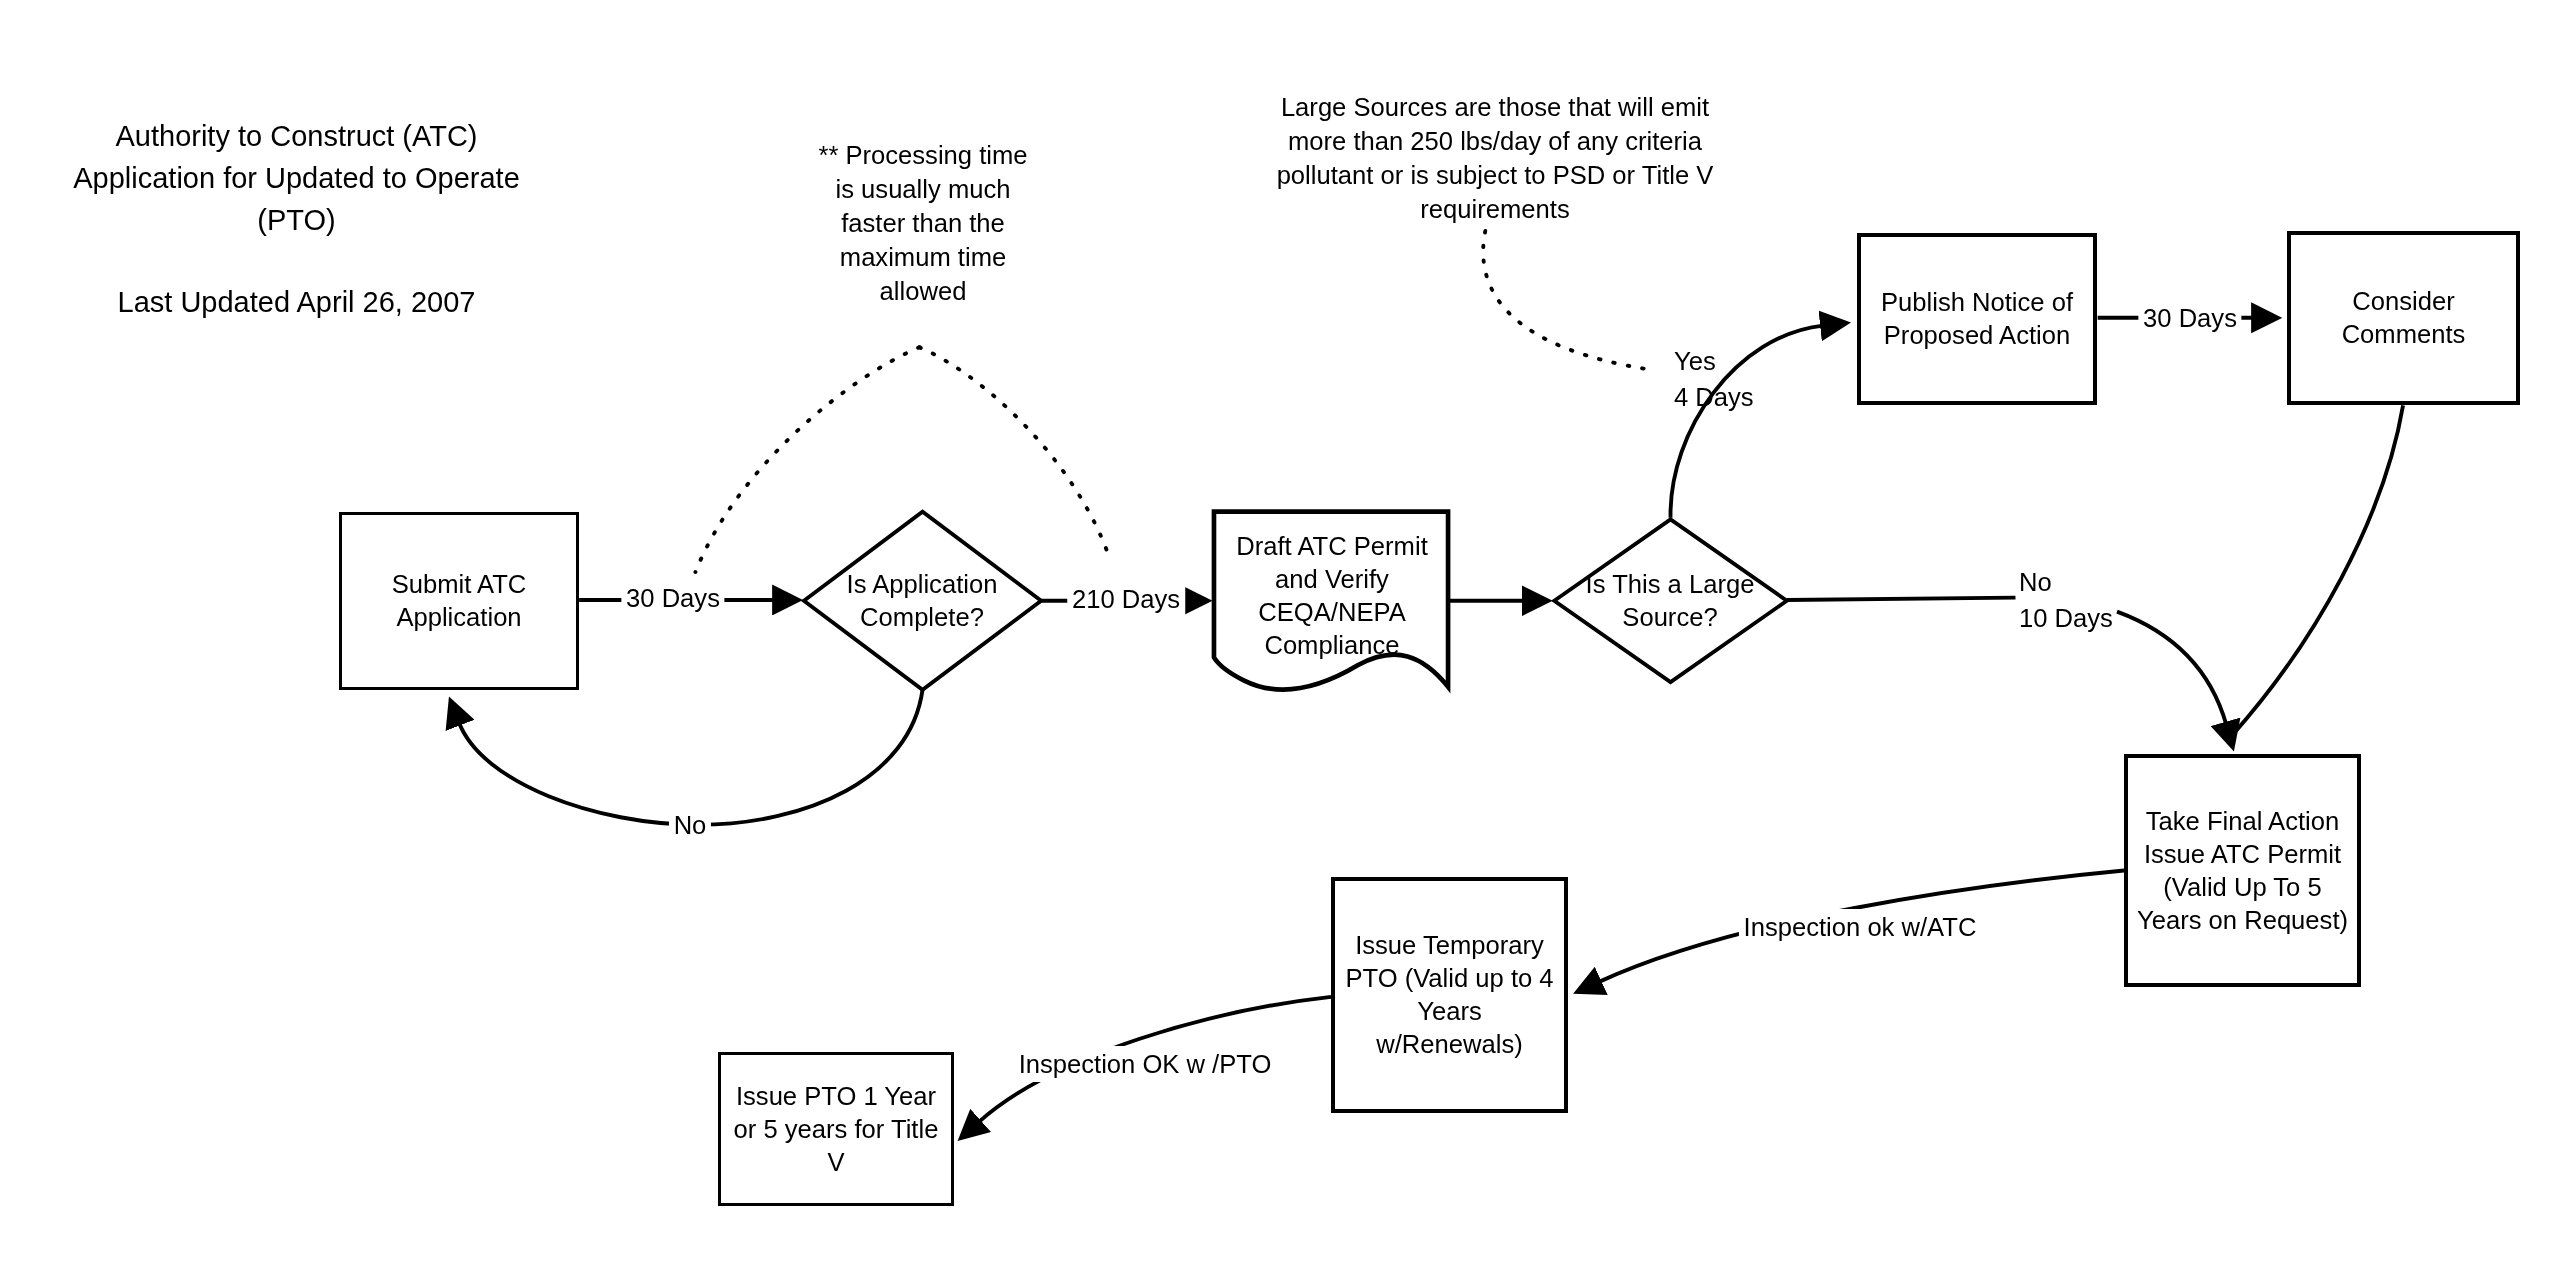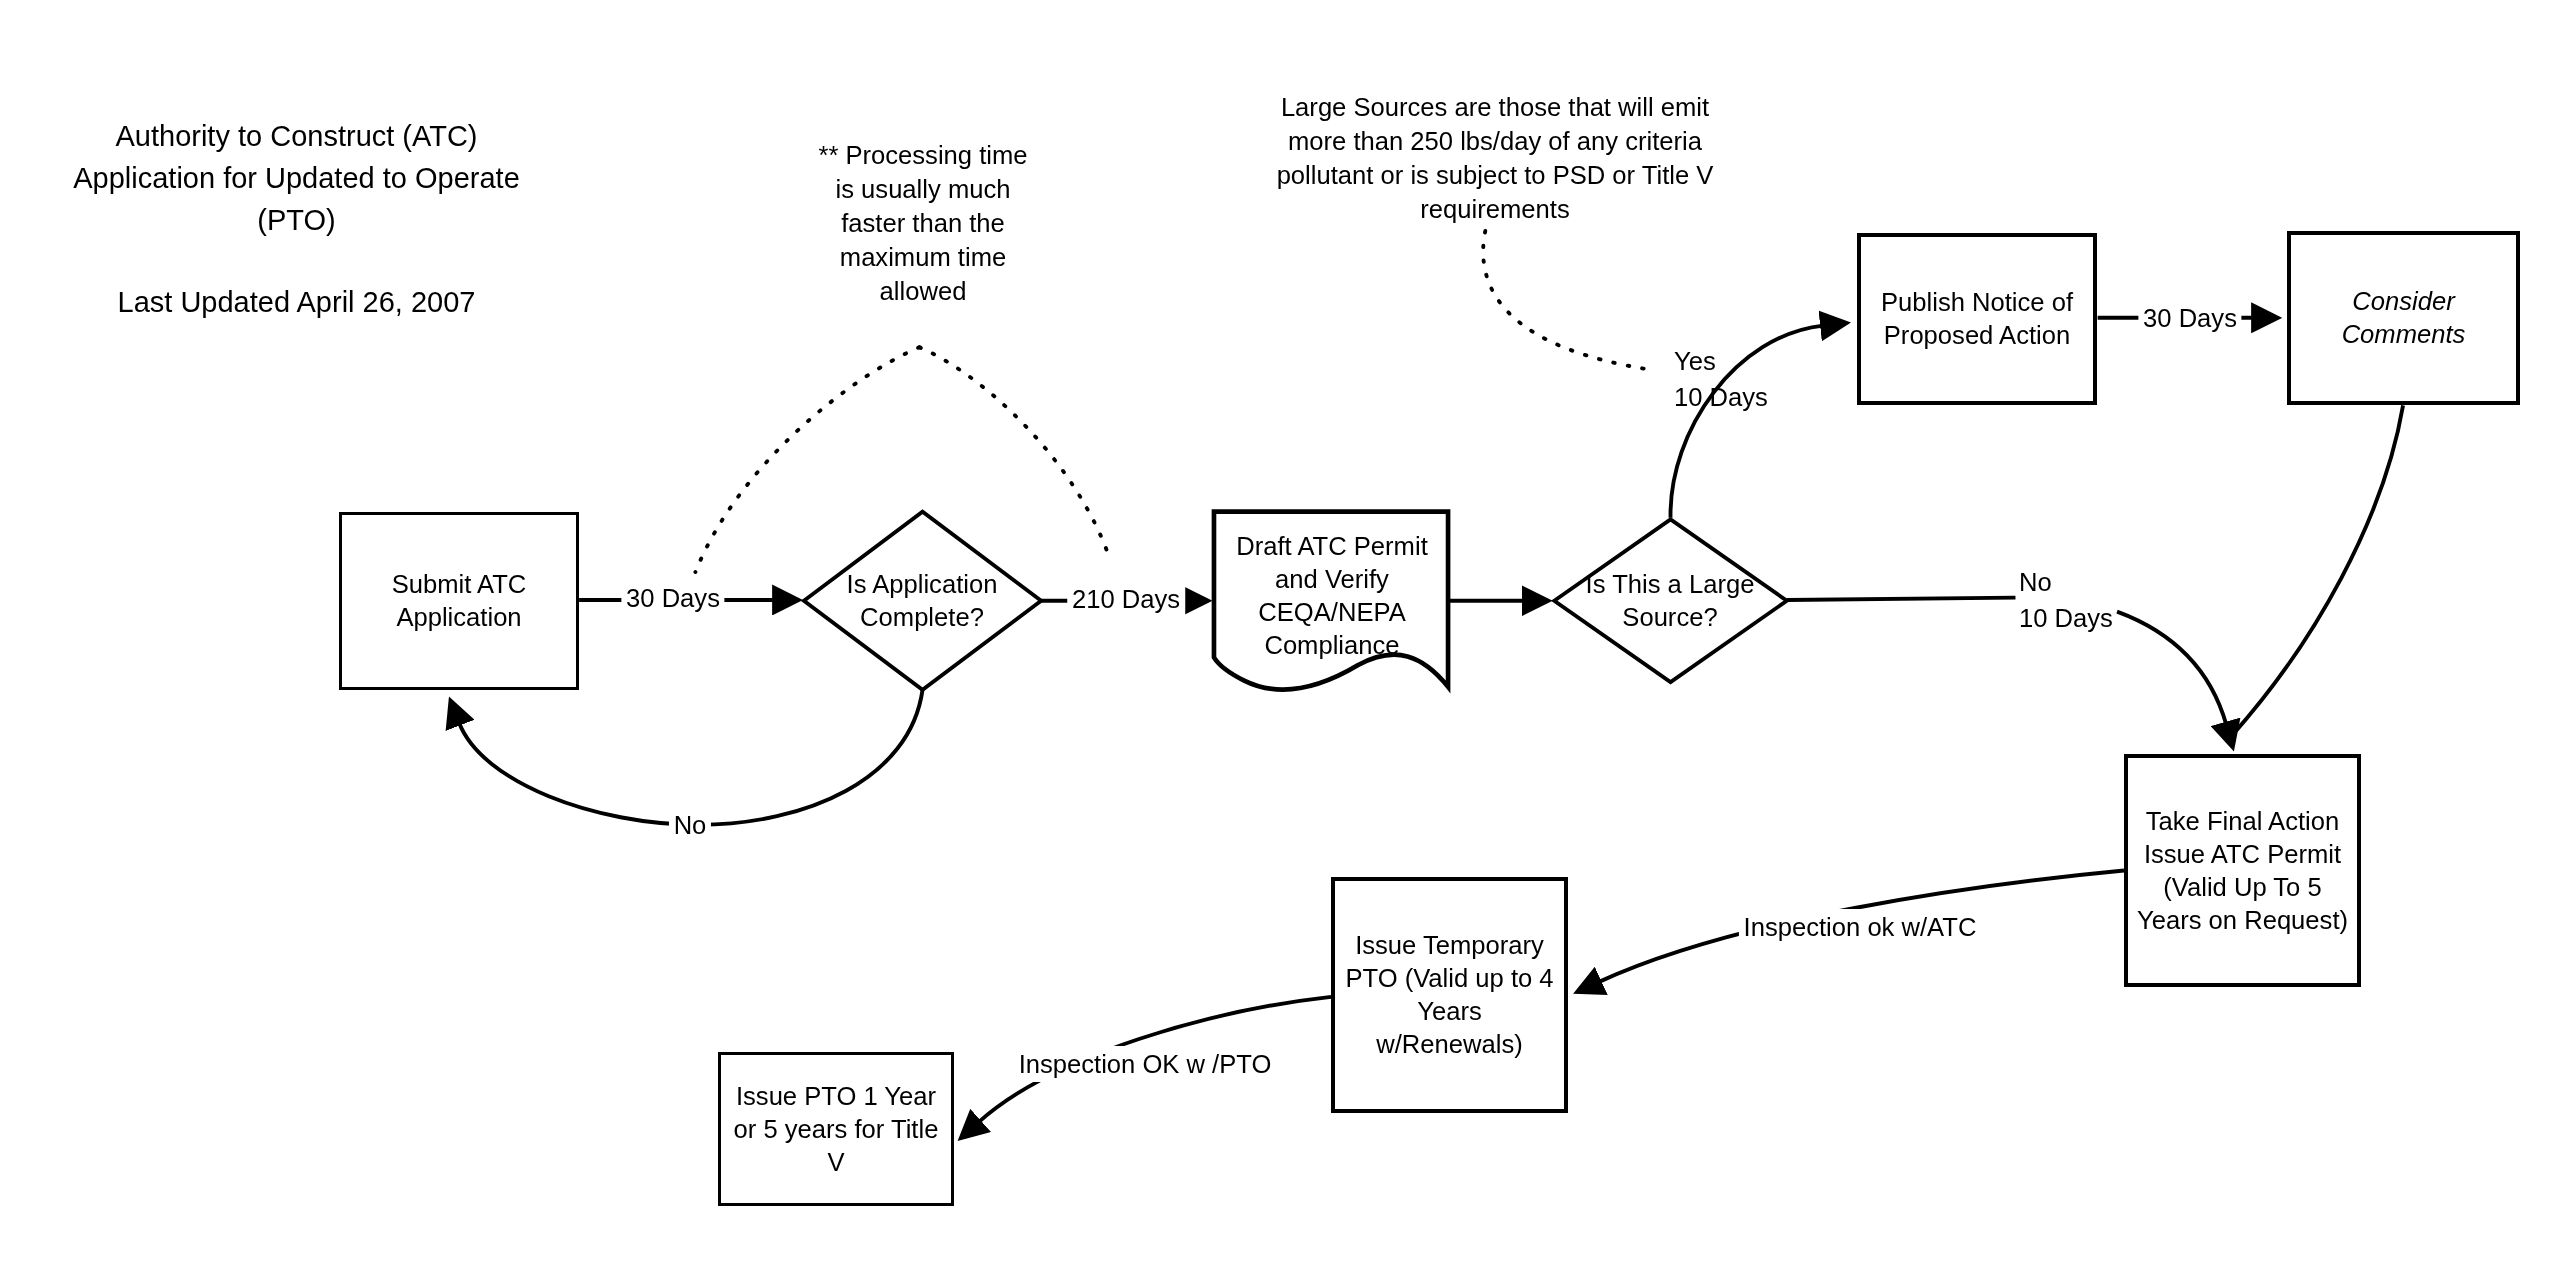--- a/index.html
+++ b/index.html
@@ -73,21 +73,21 @@
 allowed</div>
   <div class="txt center" style="left:1247px;top:90px;width:496px;">Large Sources are those that will emit
 more than 250 lbs/day of any criteria
 pollutant or is subject to PSD or Title V
 requirements</div>
 
   <div class="node thin" style="left:339px;top:512px;width:240px;height:178px;">Submit ATC
 Application</div>
   <div class="node" style="left:1857px;top:233px;width:240px;height:172px;">Publish Notice of
 Proposed Action</div>
-  <div class="node" style="left:2287px;top:231px;width:233px;height:174px;font-style:italic;">Consider
+  <div class="node" style="left:2287px;top:231px;width:233px;height:174px;">Consider
 Comments</div>
   <div class="node" style="left:2124px;top:754px;width:237px;height:233px;">Take Final Action
 Issue ATC Permit
 (Valid Up To 5
 Years on Request)</div>
   <div class="node" style="left:1331px;top:877px;width:237px;height:236px;">Issue Temporary
 PTO (Valid up to 4
 Years
 w/Renewals)</div>
   <div class="node thin" style="left:718px;top:1052px;width:236px;height:154px;">Issue PTO 1 Year
@@ -99,21 +99,21 @@
 CEQA/NEPA
 Compliance</div>
   <div class="shape-label" style="left:802px;top:535px;width:240px;height:132px;">Is Application
 Complete?</div>
   <div class="shape-label" style="left:1550px;top:535px;width:240px;height:132px;">Is This a Large
 Source?</div>
 
   <div class="elabel onl" style="left:673px;top:598px;">30 Days</div>
   <div class="elabel onl" style="left:1126px;top:599px;">210 Days</div>
   <div class="lleft" style="left:1674px;top:343px;">Yes
-10 Days</div>
+4 Days</div>
   <div class="elabel onl" style="left:2190px;top:318px;">30 Days</div>
   <div class="lleft" style="left:2019px;top:564px;">No
 10 Days</div>
   <div class="elabel onl" style="left:690px;top:825px;">No</div>
   <div class="elabel onl" style="left:1860px;top:927px;">Inspection ok w/ATC</div>
   <div class="elabel onl" style="left:1145px;top:1064px;">Inspection OK w /PTO</div>
 
 </div>
 
 

